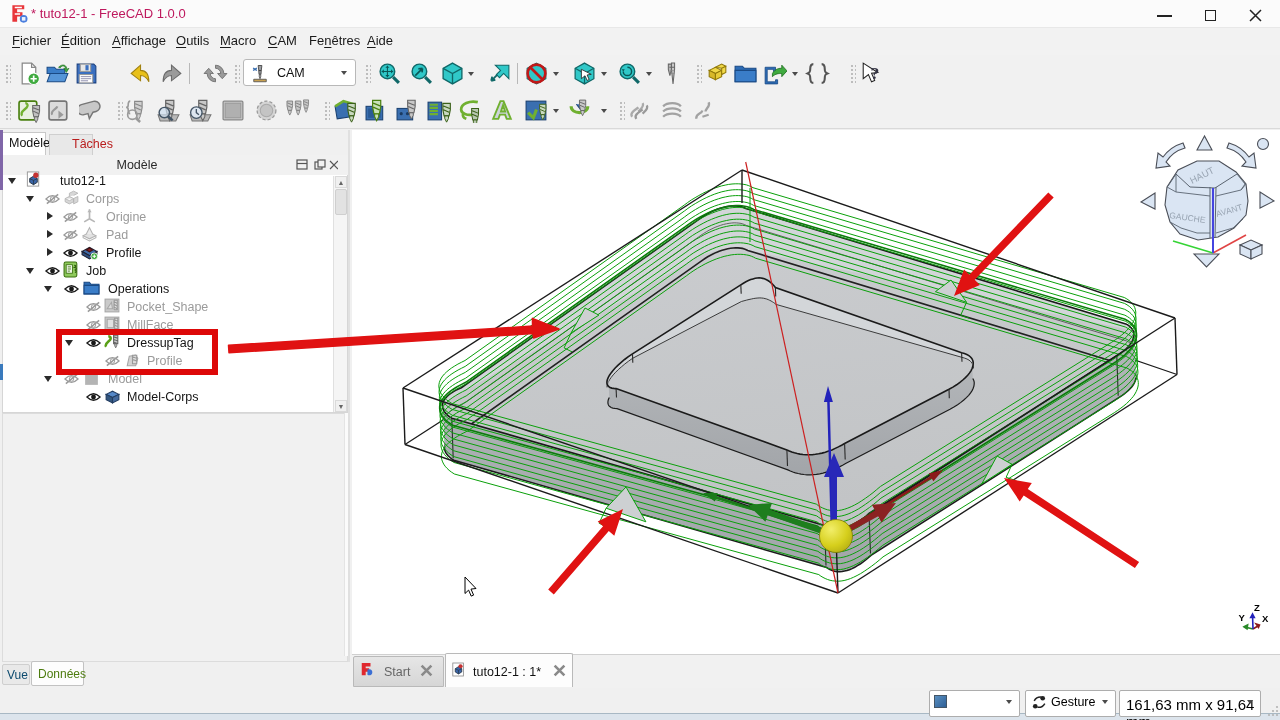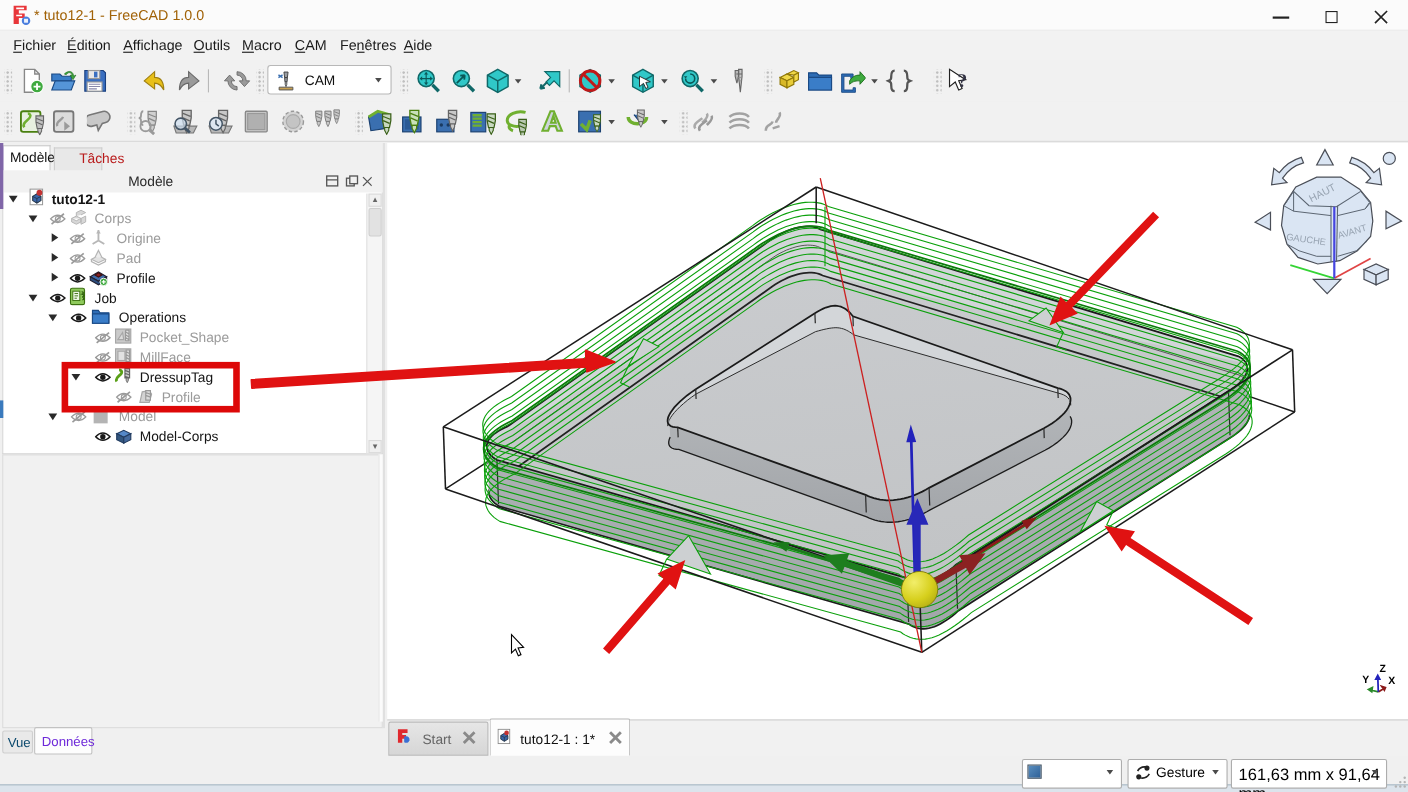--- a/index.html
+++ b/index.html
@@ -1,20 +1,20 @@
 <!DOCTYPE html>
 <html><head><meta charset="utf-8"><style>
 *{margin:0;padding:0;box-sizing:border-box}
 html,body{width:1280px;height:720px;overflow:hidden;font-family:"Liberation Sans",sans-serif;background:#f0f0f0}
 #app{position:relative;width:1280px;height:720px}
 .abs{position:absolute}
 
 #titlebar{left:0;top:0;width:1280px;height:28px;background:#fbfbfb;border-bottom:1px solid #e8e8e8}
 #titlebar .logo{left:10px;top:4px;width:19px;height:19px}
-#titlebar .ttext{left:31px;top:6px;font-size:13px;color:#a16207}
+#titlebar .ttext{left:31px;top:6px;font-size:13px;color:#be185d}
 
 #menubar{left:0;top:28px;width:1280px;height:27px;background:#f2f2f2}
 .menu{position:absolute;top:5px;font-size:13px;color:#1a1a1a}
 .menu span{text-decoration:underline;text-underline-offset:2px}
 
 #tb1{left:0;top:55px;width:1280px;height:37px;background:#f1f1f1}
 #tb2{left:0;top:92px;width:1280px;height:37px;background:#f1f1f1;border-bottom:1px solid #d9d9d9}
 .grip{position:absolute;top:8px;width:7px;height:22px;background-image:radial-gradient(circle,#bdbdbd 1px,transparent 1.2px);background-size:4px 4px;background-position:1px 1px}
 .tsep{position:absolute;top:8px;width:1px;height:21px;background:#b8b8b8}
 .dd{position:absolute;width:0;height:0;border-left:3.5px solid transparent;border-right:3.5px solid transparent;border-top:4.5px solid #4a4a4a}
@@ -362,21 +362,21 @@
 <div class="abs" style="left:0;top:130px;width:3px;height:60px;background:#8066a8"></div>
 <div class="abs" style="left:0;top:364px;width:3px;height:16px;background:#3a7abd"></div>
 
 <div class="exp expd" style="left:8px;top:177.5px"></div>
 <svg class="icon16" style="left:25px;top:171px" viewBox="0 0 16 18">
       <rect x="1.5" y="1" width="12" height="15" fill="#fff" stroke="#999"></rect>
       <path d="M4 8 l4-2.5 4 2.5 v4 l-4 2.5 -4-2.5 Z" fill="#3a65a8" stroke="#234"></path>
       <path d="M4 8 l4 2 4-2 M8 10 v4.5" stroke="#234" stroke-width=".8" fill="none"></path>
       <circle cx="10.5" cy="4.5" r="2.8" fill="#c43232"></circle>
     </svg>
-<div class="trow blk" style="left:47px;top:171.5px;font-weight:bold">tuto12-1</div>
+<div class="trow blk" style="left:60px;top:171.5px;font-weight:normal">tuto12-1</div>
 <div class="exp expd" style="left:26px;top:195.55px"></div>
 <svg class="eye" style="left:45px;top:192.55px" viewBox="0 0 16 12">
       <path d="M1 6 Q8 -1 15 6 Q8 13 1 6 Z" fill="none" stroke="#9a9a9a" stroke-width="1.3"></path>
       <circle cx="8" cy="6" r="2.4" fill="none" stroke="#9a9a9a"></circle>
       <path d="M2 11 L14 1" stroke="#9a9a9a" stroke-width="1.6"></path>
     </svg>
 <svg class="icon16" style="left:63px;top:189px" viewBox="0 0 16 16" opacity=".55">
       <path d="M2 9 l4-2 4 2 -4 2 Z M6 7 v-3 l4-2 4 2 -4 2 M10 9 l4-2 v5 l-4 2 Z M2 9 v3 l4 2 4-2 v-3" fill="#b8b8b8" stroke="#777" stroke-width=".8"></path>
     </svg>
 <div class="trow grey" style="left:86px;top:189.55px">Corps</div>
@@ -694,21 +694,21 @@
       <circle cx="10.5" cy="5" r="2.6" fill="#c43232"></circle>
     </svg>
 <div class="btab" style="left:473px;top:665px;color:#111;font-weight:normal">tuto12-1 : 1*</div>
 <svg class="abs" style="left:553px;top:664px" width="13" height="13" viewBox="0 0 12 12">
       <path d="M1.5 1.5 L10.5 10.5 M10.5 1.5 L1.5 10.5" stroke="#8a8a8a" stroke-width="2.4"></path>
     </svg>
 
 <div class="abs" style="left:2px;top:664px;width:28px;height:21px;background:#e9e9e9;border:1px solid #cfcfcf;border-radius:2px"></div>
 <div class="btab" style="left:7px;top:668px;color:#0c4a6e;font-size:12px">Vue</div>
 <div class="abs" style="left:31px;top:661px;width:53px;height:25px;background:#fdfdfd;border:1px solid #c2c2c2;border-radius:2px"></div>
-<div class="btab" style="left:38px;top:667px;color:#6d28d9;font-size:12px">Données</div>
+<div class="btab" style="left:38px;top:667px;color:#4d7c0f;font-size:12px">Données</div>
 
 <div id="bottomstrip" class="abs"></div>
 
 <div class="combo" style="left:929px;top:690px;width:91px">
  <div class="abs" style="left:4px;top:4px;width:13px;height:13px;background:linear-gradient(135deg,#5a8fc0,#2e6097);border:1px solid #456"></div>
  <div class="dd" style="right:7px;top:9px"></div>
 </div>
 <div class="combo" style="left:1025px;top:690px;width:91px">
  <svg class="abs" style="left:5px;top:3px" width="17" height="17" viewBox="0 0 16 16">
         <circle cx="11" cy="4" r="2.2" fill="#222"></circle>

